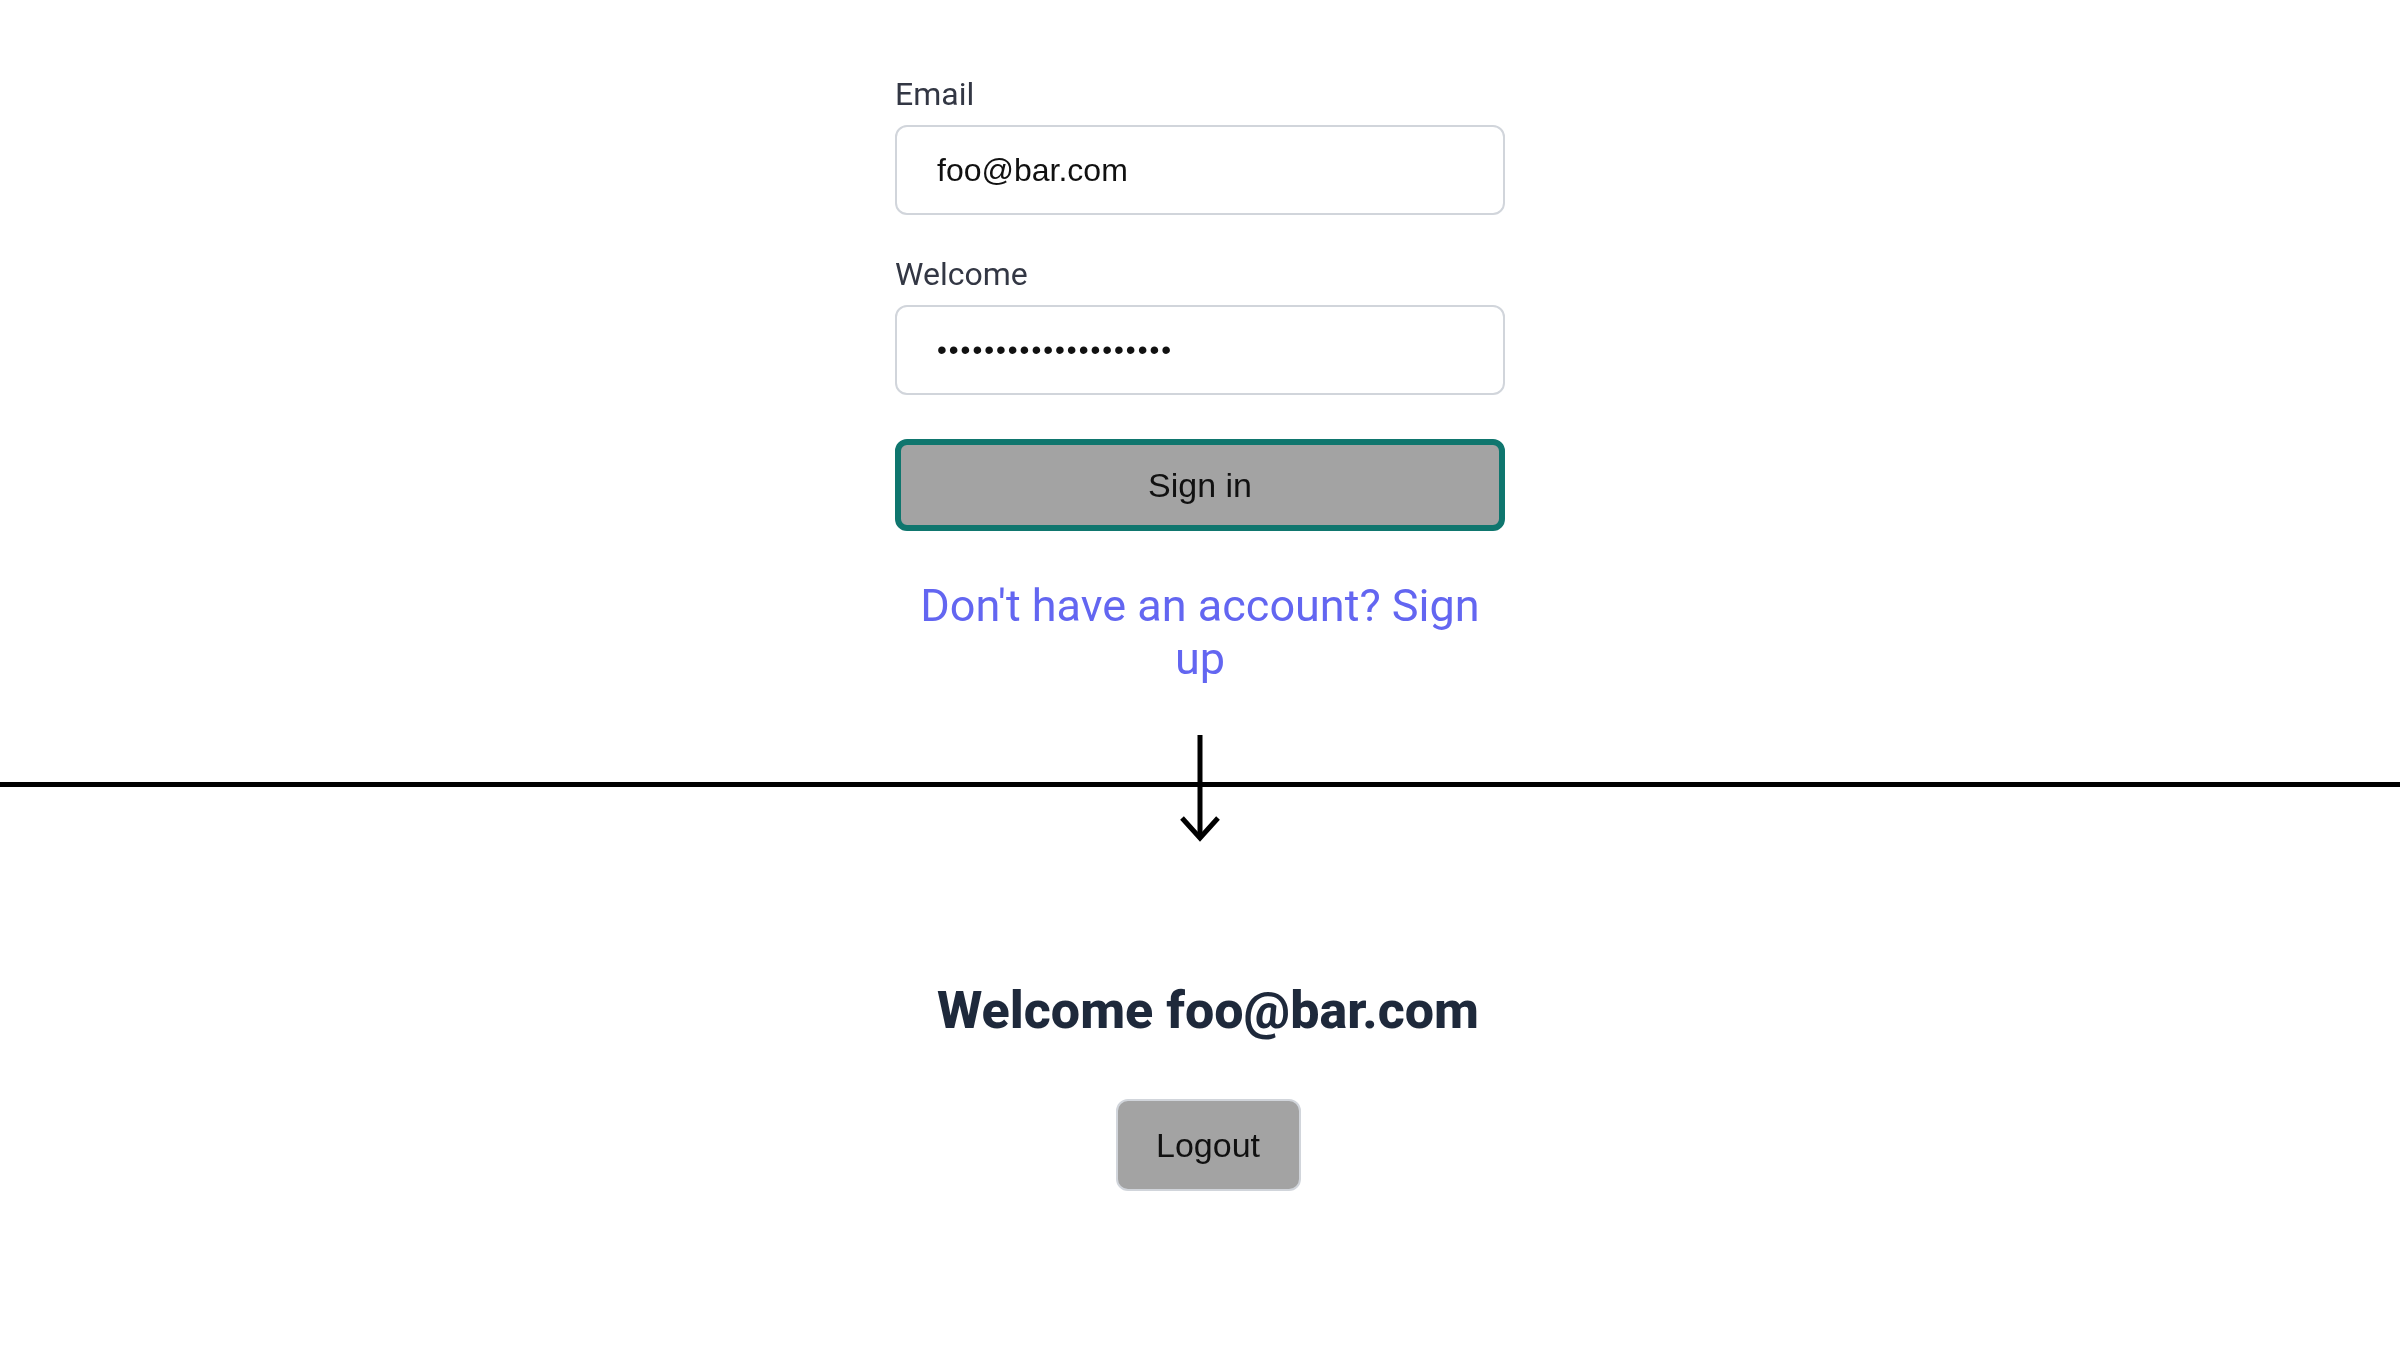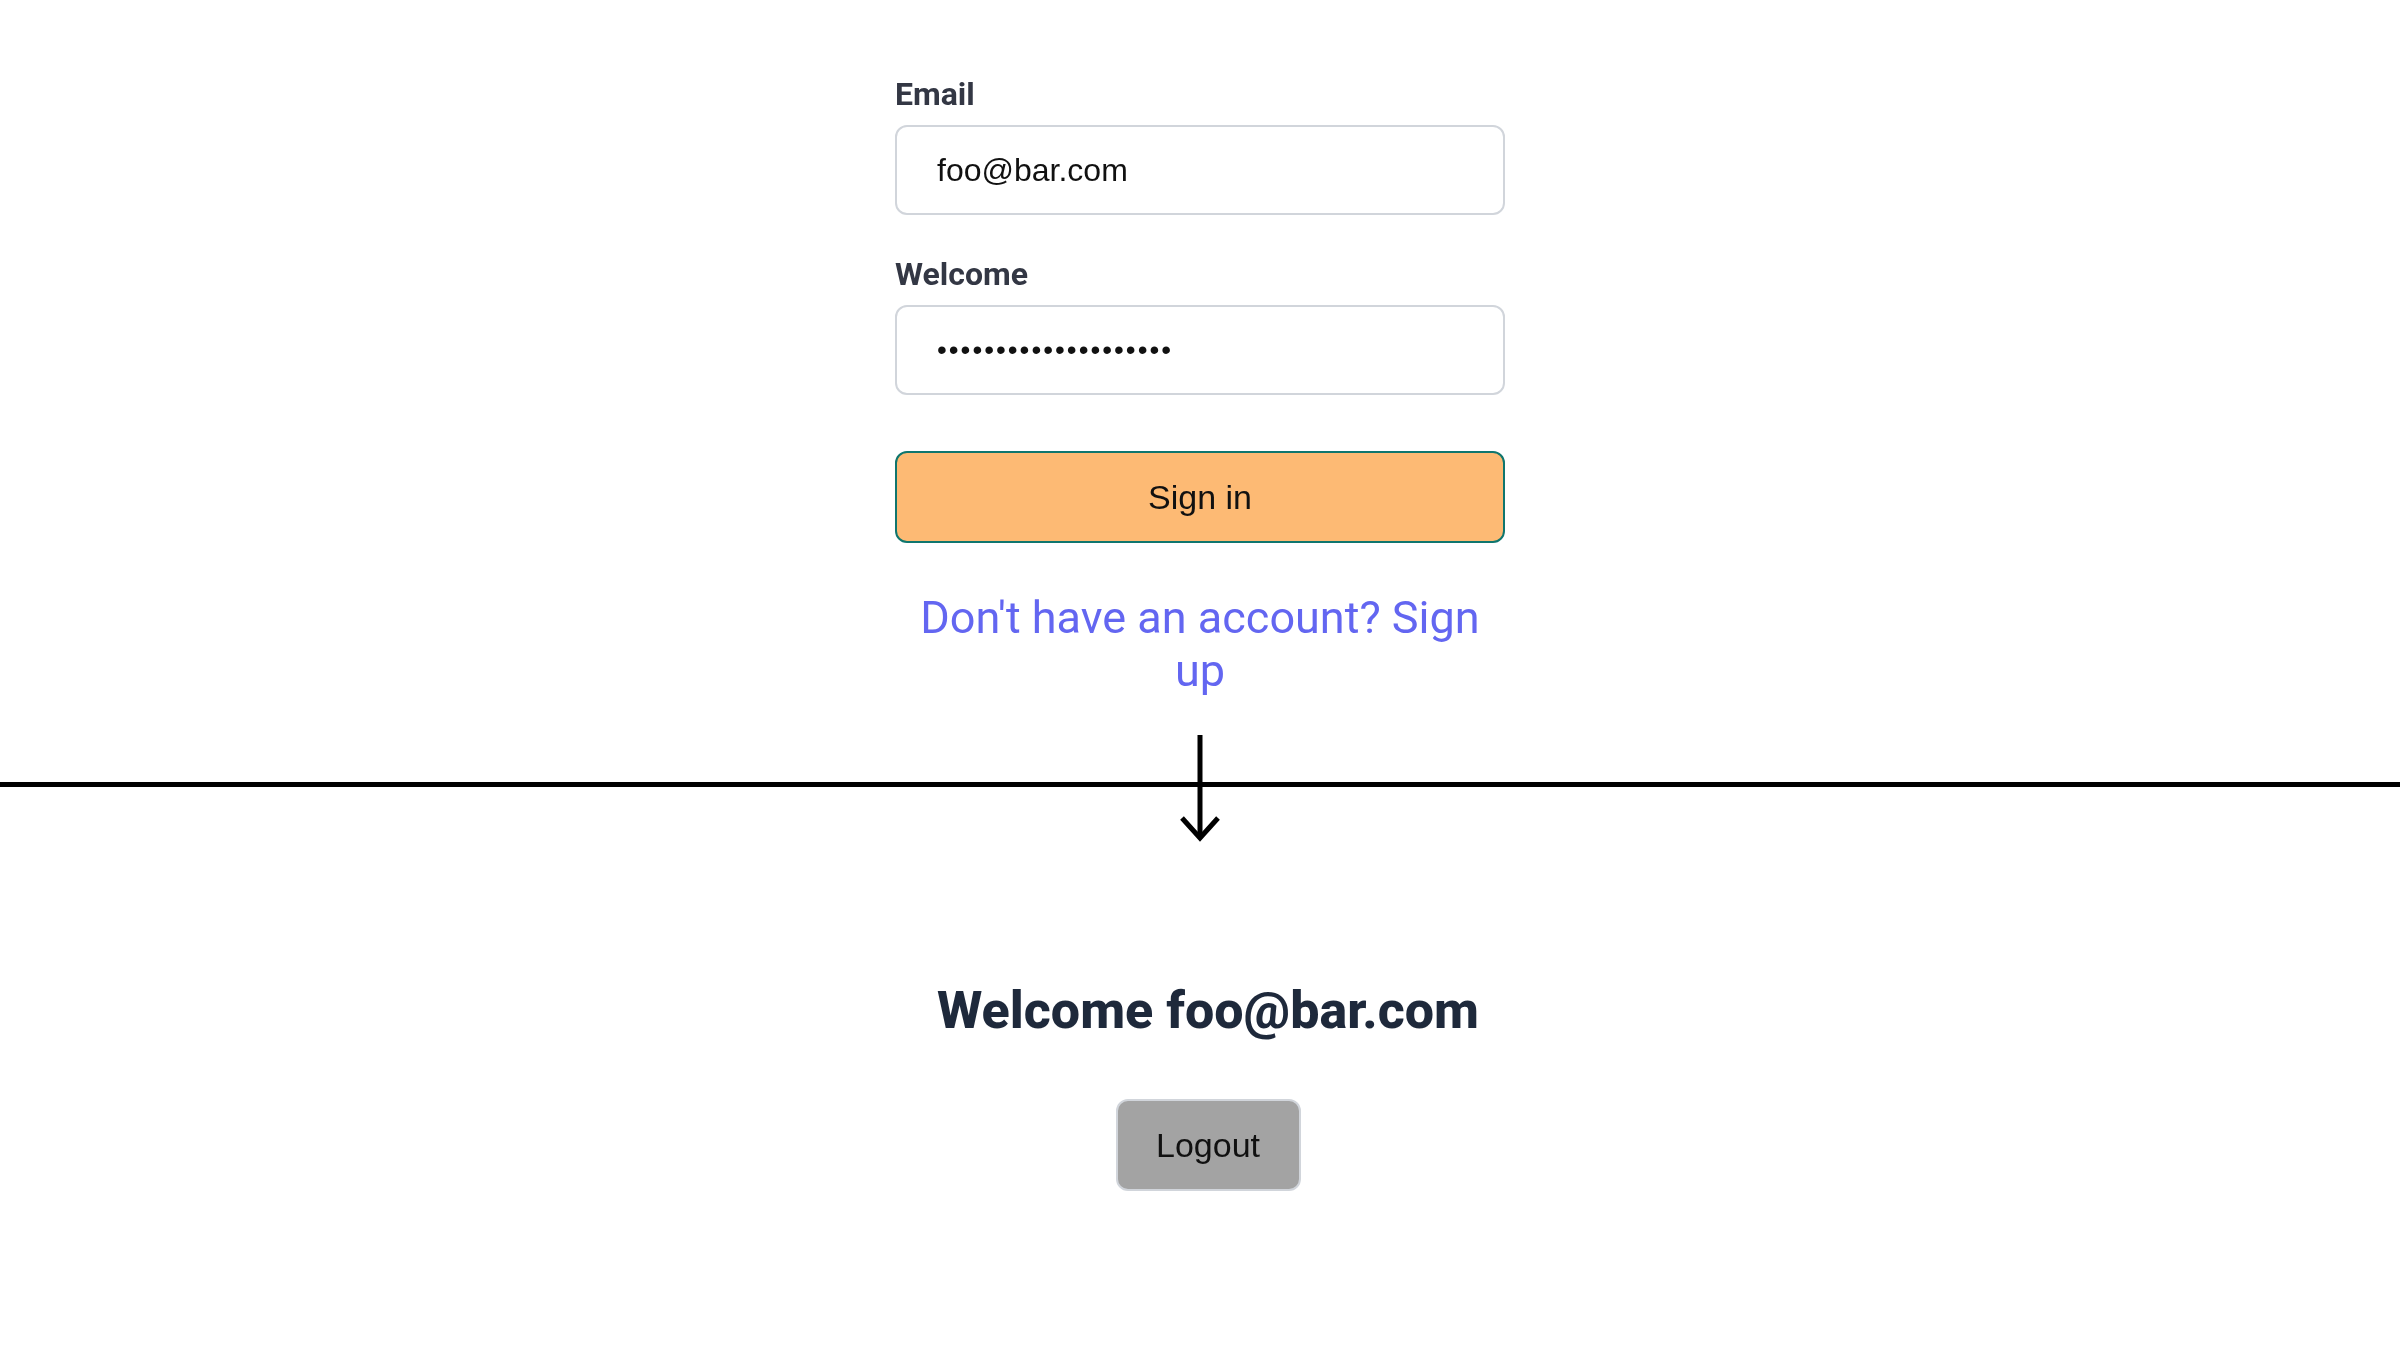--- a/index.html
+++ b/index.html
@@ -28,47 +28,47 @@
     }
     .form-group {
       display: flex;
       flex-direction: column;
       margin-bottom: 40px;
     }
     .label {
       font-size: 32px;
       color: #333744;
       margin-bottom: 12px;
-      font-weight: 700;
+      font-weight: 400;
     }
     .input {
       width: 100%;
       height: 90px;
       border: 2px solid #d1d5db;
       border-radius: 12px;
       font-size: 32px;
       padding: 0 40px;
       color: #111111;
       background: #ffffff;
       outline: none;
     }
     .input-password {
       letter-spacing: 2px;
       font-size: 28px;
     }
     .signin-button {
       width: 100%;
       height: 92px;
-      border: 2px solid #0f766e;
+      border: 6px solid #0f766e;
       border-radius: 12px;
-      background: #fdba74;
+      background: #a3a3a3;
       font-size: 34px;
       color: #111111;
       cursor: pointer;
-      margin-top: 16px;
+      margin-top: 4px;
       margin-bottom: 48px;
     }
     .signup-link {
       text-align: center;
       font-size: 45px;
       color: #6366f1;
       cursor: pointer;
     }
     .divider-container {
       position: absolute;

